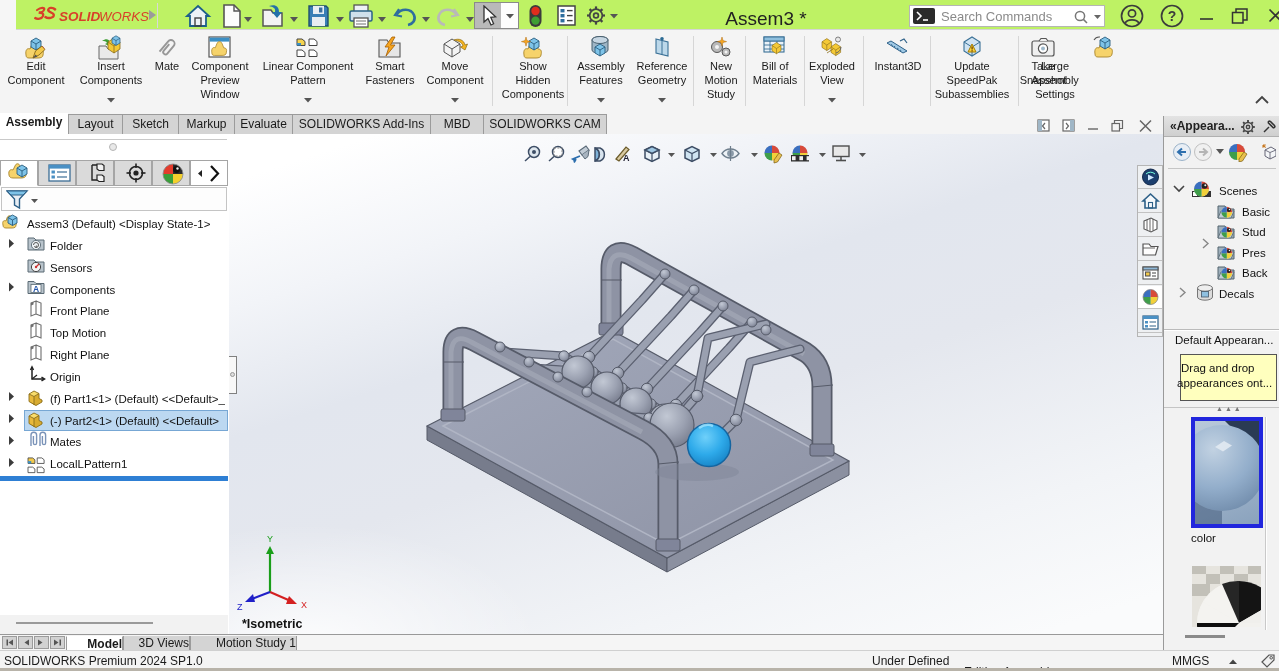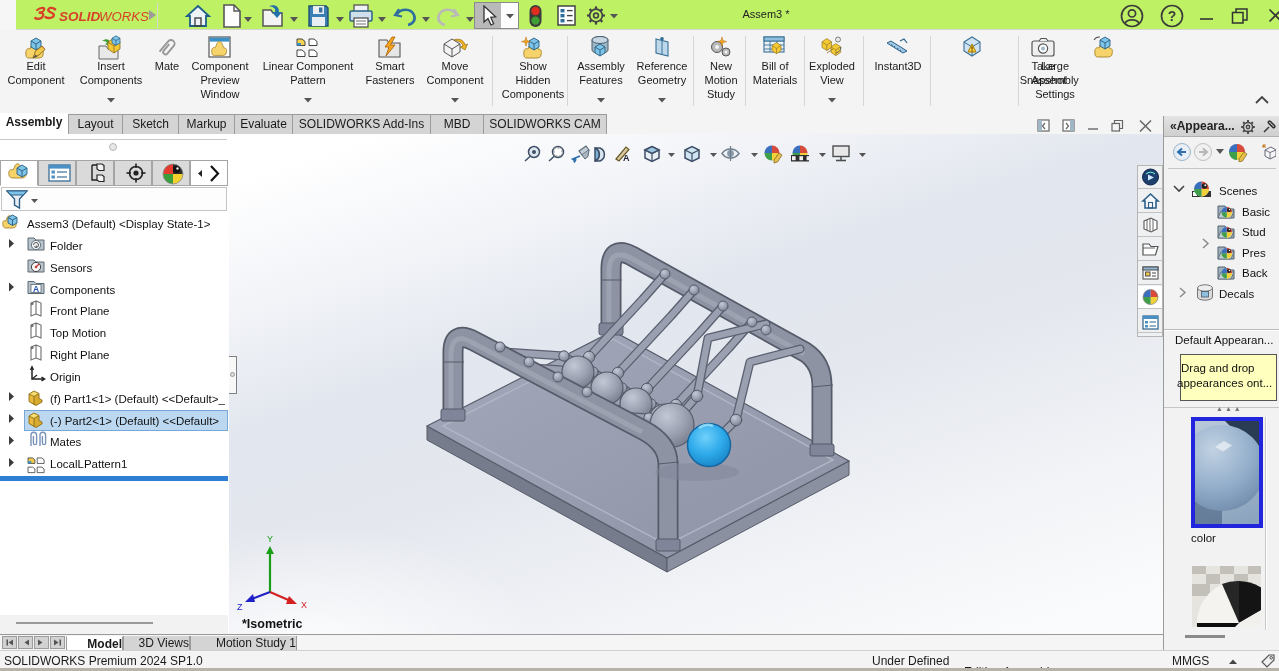--- a/index.html
+++ b/index.html
@@ -108,22 +108,37 @@
           <line x1="14.6" y1="15.1" x2="16.4" y2="16.9"></line>
           <line x1="16.4" y1="4.1" x2="14.6" y2="5.9"></line>
           <line x1="5.4" y1="15.1" x2="3.6" y2="16.9"></line>
         </g>
       </g>
     </svg>
  <svg class="abs" style="left:593px;top:13px" width="11" height="7">
       <path d="M1 1 l8 0 l-4 4.6 z" fill="#555"></path>
     </svg>
 
- <div class="abs" style="left:640px;top:8px;width:220px;text-align:center;font-size:11px;color:#222">Assem3 *</div>
-
+ <div class="abs" style="left:640px;top:8px;width:220px;text-align:center;font-size:19px;color:#222">Assem3 *</div>
+
+ <div class="abs" style="left:893px;top:5px;width:196px;height:22px;background:#fff;border:1px solid #b5b5b5">
+   <div class="abs" style="left:3px;top:2px;width:22px;height:16px;background:#2b2b2b;border-radius:2px"></div>
+   <svg class="abs" style="left:5px;top:4px" width="18" height="12">
+        <path d="M2 2 l4 4 l-4 4" fill="none" stroke="#fff" stroke-width="1.6"></path>
+        <line x1="8" y1="10" x2="13" y2="10" stroke="#fff" stroke-width="1.6"></line>
+      </svg>
+   <div class="abs" style="left:31px;top:3px;font-size:13px;color:#8a8a8a">Search Commands</div>
+   <svg class="abs" style="left:163px;top:3px" width="16" height="16">
+        <circle cx="7" cy="7" r="4.6" fill="none" stroke="#777" stroke-width="1.5"></circle>
+        <line x1="10.4" y1="10.4" x2="14" y2="14" stroke="#777" stroke-width="1.5"></line>
+      </svg>
+   <svg class="abs" style="left:183px;top:8px" width="10" height="7">
+        <path d="M1 1 l7 0 l-3.5 4 z" fill="#666"></path>
+      </svg>
+ </div>
 
  <svg class="abs" style="left:1104px;top:4px" width="24" height="24">
       <circle cx="12" cy="12" r="10.5" fill="none" stroke="#3c3c3c" stroke-width="1.7"></circle>
       <circle cx="12" cy="9.4" r="3.6" fill="none" stroke="#3c3c3c" stroke-width="1.7"></circle>
       <path d="M5 19.4 C7 14.8 17 14.8 19 19.4" fill="none" stroke="#3c3c3c" stroke-width="1.7"></path>
     </svg>
  <svg class="abs" style="left:1144px;top:4px" width="24" height="24">
       <circle cx="12" cy="12" r="10.5" fill="none" stroke="#3c3c3c" stroke-width="1.7"></circle>
       <text x="12" y="17" text-anchor="middle" font-size="14" font-weight="bold" fill="#3c3c3c" font-family="Liberation Sans">?</text>
     </svg>
@@ -306,20 +321,21 @@
 <div class="rl" style="left:248px;width:120px">Linear Component<br>Pattern</div>
 <div class="rl" style="left:335px">Smart<br>Fasteners</div>
 <div class="rl" style="left:400px">Move<br>Component</div>
 <div class="rl" style="left:478px">Show<br>Hidden<br>Components</div>
 <div class="rl" style="left:546px">Assembly<br>Features</div>
 <div class="rl" style="left:607px">Reference<br>Geometry</div>
 <div class="rl" style="left:666px">New<br>Motion<br>Study</div>
 <div class="rl" style="left:720px">Bill of<br>Materials</div>
 <div class="rl" style="left:777px">Exploded<br>View</div>
 <div class="rl" style="left:843px">Instant3D</div>
+<div class="rl" style="left:917px">Update<br>SpeedPak<br>Subassemblies</div>
 <div class="rl" style="left:988px">Take<br>Snapshot</div>
 <div class="rl" style="left:1000px">Large<br>Assembly<br>Settings</div>
 </div>
 
 <div class="abs" id="tabrow" style="left:0;top:113px;width:1279px;height:21px;background:#f4f4f4">
 <style>.tb{position:absolute;top:1px;height:20px;background:#d4d4d4;border:1px solid #9b9b9b;border-bottom:none;font-size:12px;color:#1a1a1a;text-align:center;line-height:19px}</style>
 <div class="tb" style="left:0;top:0;height:21px;width:68px;background:#fff;border:none;font-weight:bold">Assembly</div>
 <div class="tb" style="left:68px;width:55px">Layout</div>
 <div class="tb" style="left:122px;width:57px">Sketch</div>
 <div class="tb" style="left:178px;width:57px">Markup</div>

